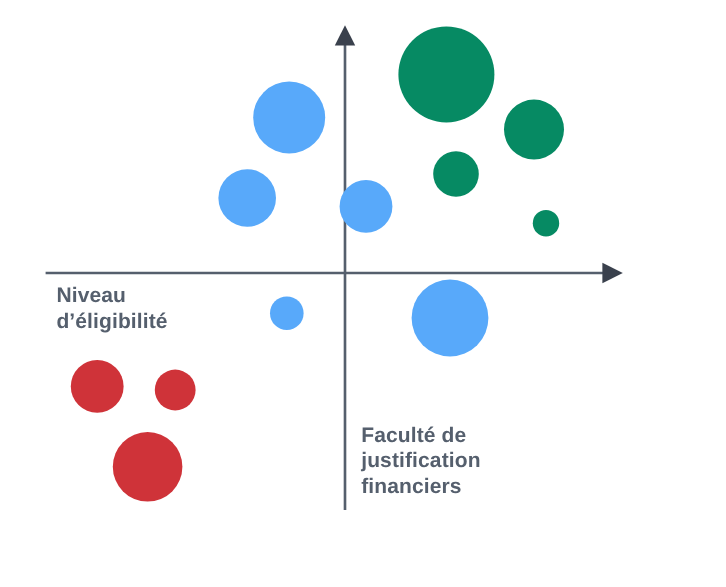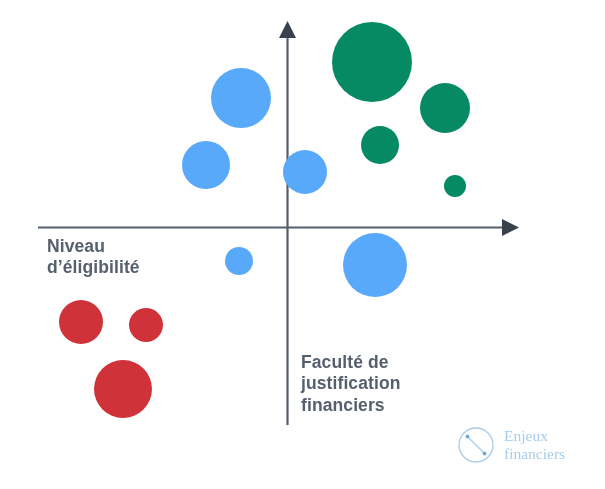--- a/index.html
+++ b/index.html
@@ -87,24 +87,14 @@
       <div class="bubble" style="left: 94px; top: 360px; width: 58px; height: 58px; background: rgb(207, 51, 57);"></div>
     </div>
 
   <div class="axis-label" style="left:47px; top:236px;">Niveau
 d’éligibilité</div>
 
   <div class="axis-label" style="left:301px; top:352px;">Faculté de
 justification
 financiers</div>
 
-  <div id="logo">
-    <svg id="logo-mark" viewBox="0 0 42 42" xmlns="http://www.w3.org/2000/svg">
-      <circle cx="21" cy="21" r="17" fill="none" stroke="#a8cdea" stroke-width="1.3"></circle>
-      <line x1="12.5" y1="12.5" x2="29.5" y2="29.5" stroke="#a8cdea" stroke-width="1.3"></line>
-      <circle cx="12.5" cy="12.5" r="1.9" fill="#6fa9d8"></circle>
-      <circle cx="29.5" cy="29.5" r="1.9" fill="#6fa9d8"></circle>
-    </svg>
-    <div id="logo-text">Enjeux
-financiers</div>
-  </div>
 
 </div>
 
 </body></html>

